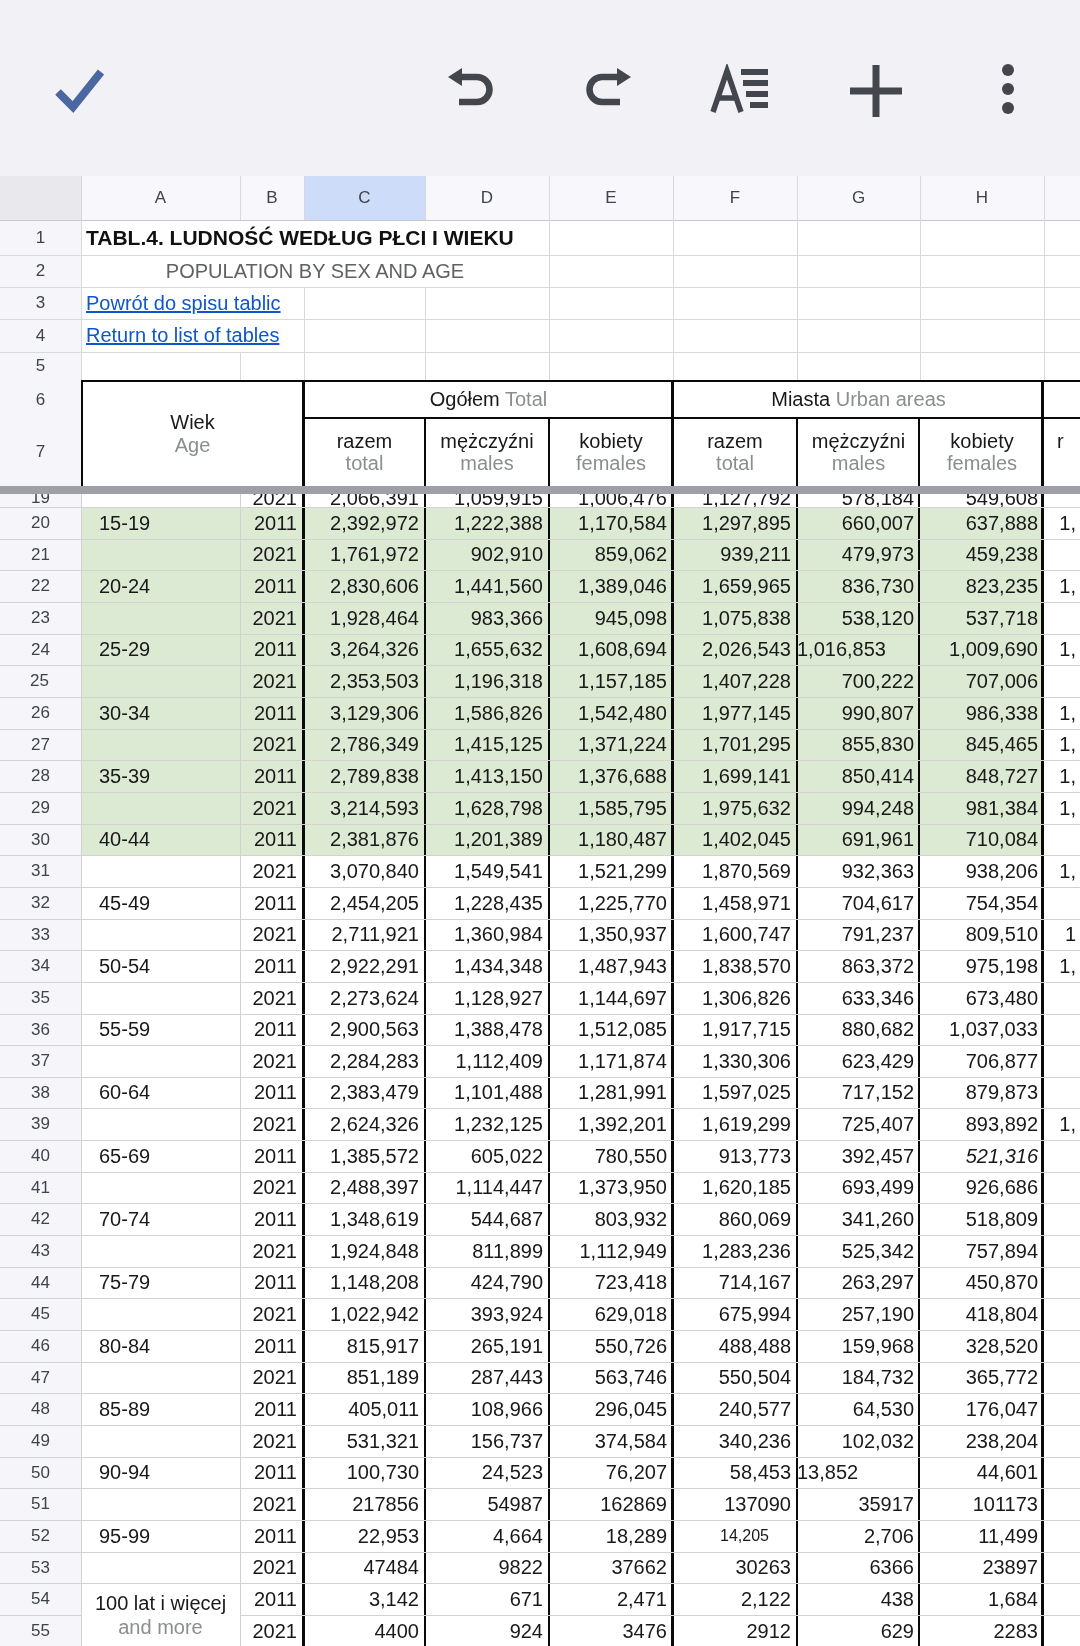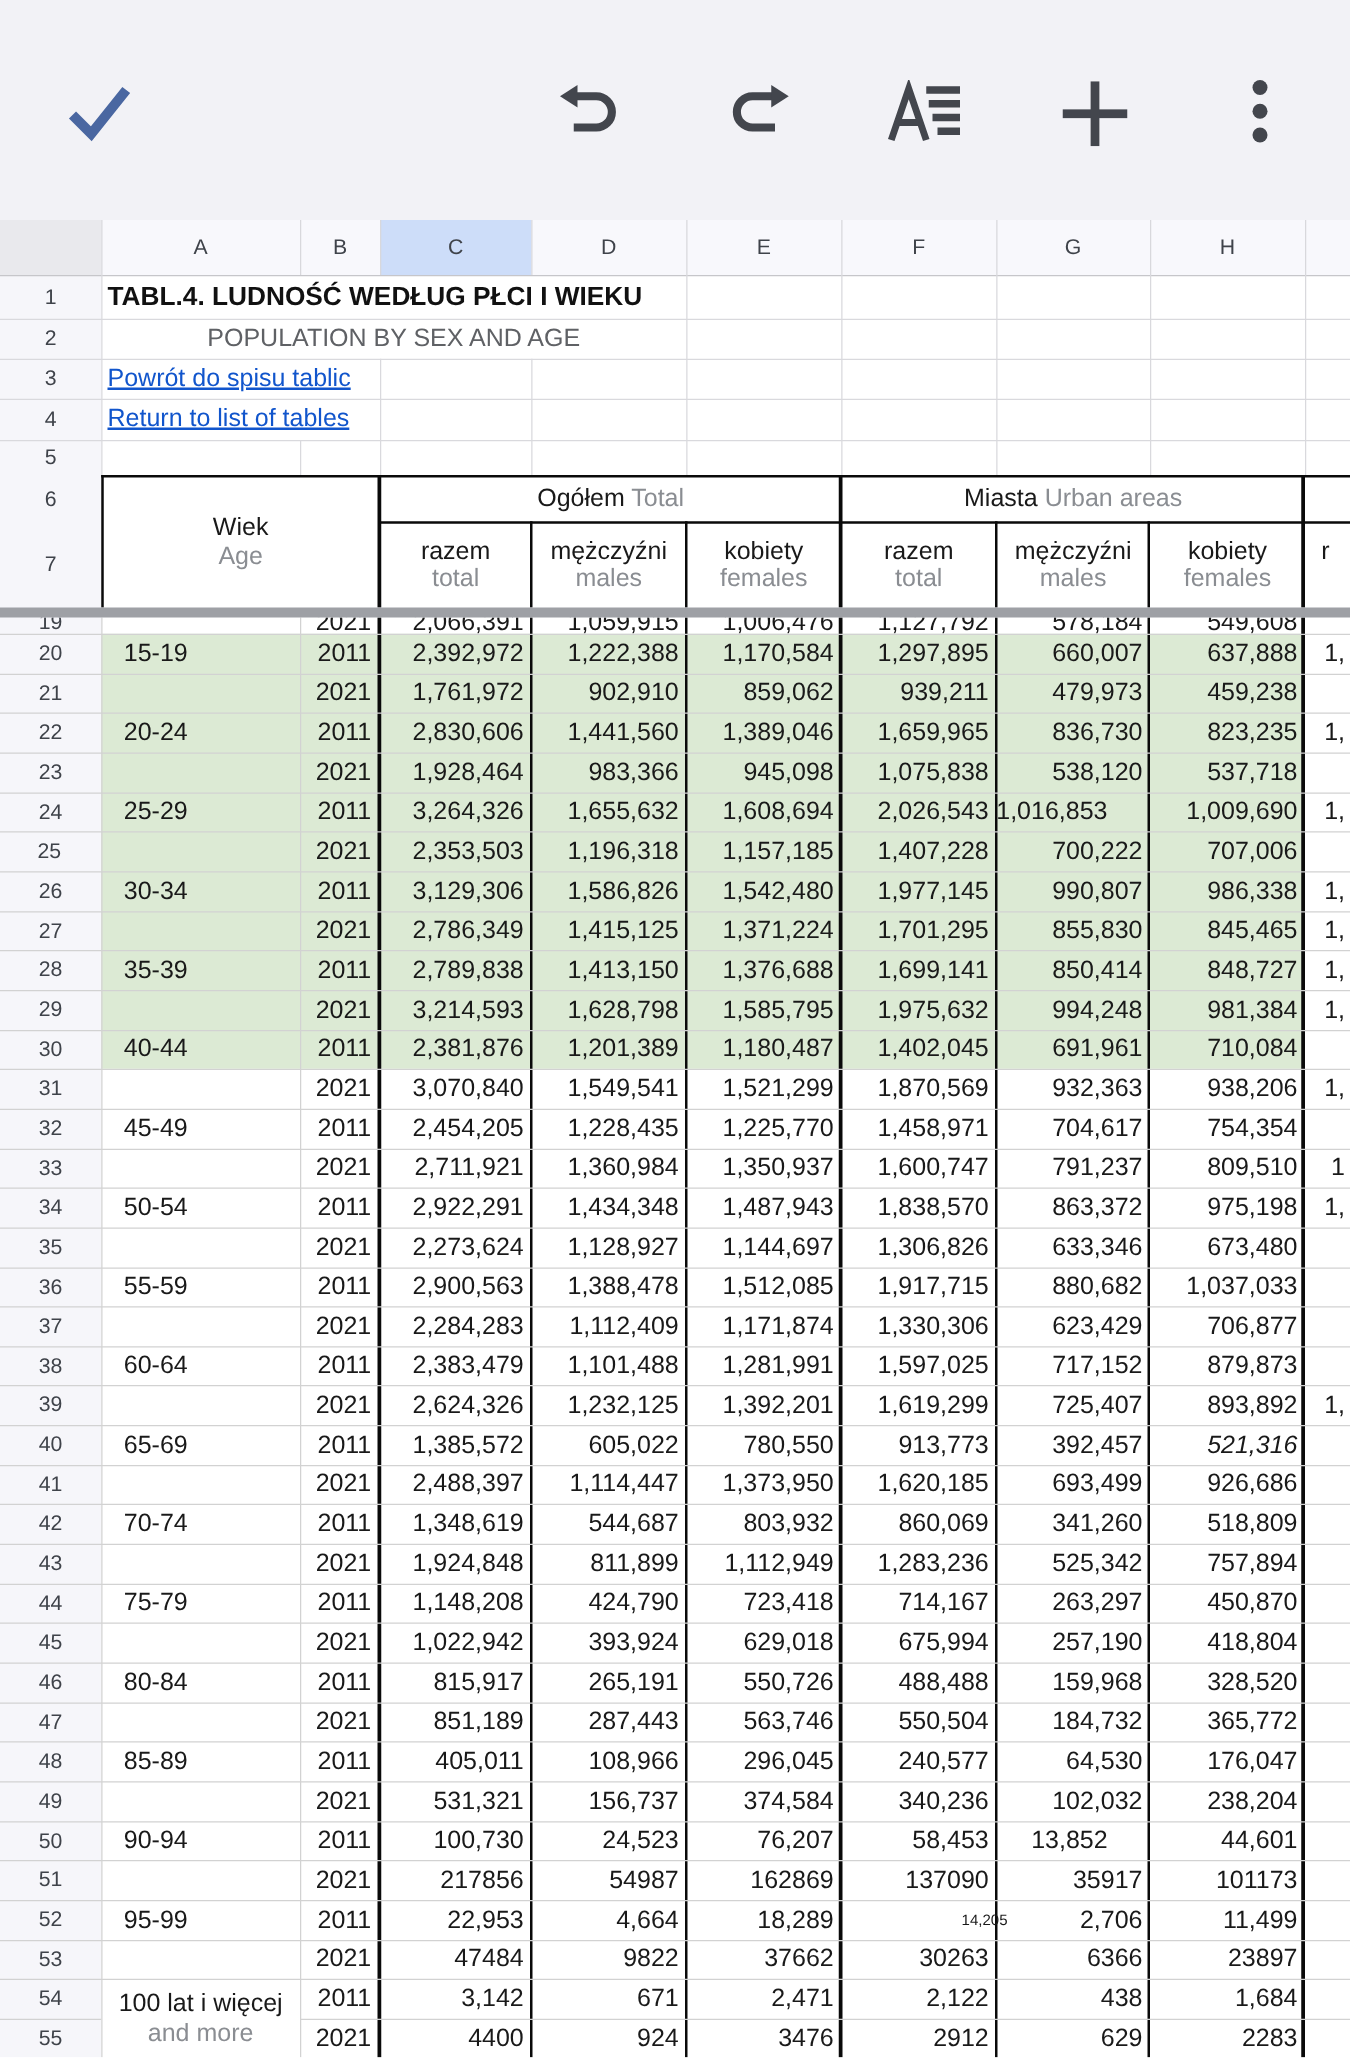--- a/index.html
+++ b/index.html
@@ -415,37 +415,37 @@
       <div class="abs" style="left: 673px; top: 1425px; width: 124px; height: 32px; line-height: 32px; text-align: right; padding-right: 6px; font-size: 20px; color: rgb(25, 25, 25); z-index: 4;">340,236</div>
       <div class="abs" style="left: 797px; top: 1425px; width: 123px; height: 32px; line-height: 32px; text-align: right; padding-right: 6px; font-size: 20px; color: rgb(25, 25, 25); z-index: 4;">102,032</div>
       <div class="abs" style="left: 920px; top: 1425px; width: 124px; height: 32px; line-height: 32px; text-align: right; padding-right: 6px; font-size: 20px; color: rgb(25, 25, 25); z-index: 4;">238,204</div>
       <div class="abs" style="left: 0px; top: 1457px; width: 81px; height: 31px; line-height: 31px; text-align: center; font-size: 17px; color: rgb(63, 67, 74); z-index: 4;">50</div>
       <div class="abs" style="left: 81px; top: 1457px; width: 159px; height: 31px; line-height: 31px; padding-left: 18px; font-size: 20px; color: rgb(25, 25, 25); z-index: 4;">90-94</div>
       <div class="abs" style="left: 240px; top: 1457px; width: 64px; height: 31px; line-height: 31px; text-align: right; padding-right: 7px; font-size: 20px; color: rgb(25, 25, 25); z-index: 4;">2011</div>
       <div class="abs" style="left: 304px; top: 1457px; width: 121px; height: 31px; line-height: 31px; text-align: right; padding-right: 6px; font-size: 20px; color: rgb(25, 25, 25); z-index: 4;">100,730</div>
       <div class="abs" style="left: 425px; top: 1457px; width: 124px; height: 31px; line-height: 31px; text-align: right; padding-right: 6px; font-size: 20px; color: rgb(25, 25, 25); z-index: 4;">24,523</div>
       <div class="abs" style="left: 549px; top: 1457px; width: 124px; height: 31px; line-height: 31px; text-align: right; padding-right: 6px; font-size: 20px; color: rgb(25, 25, 25); z-index: 4;">76,207</div>
       <div class="abs" style="left: 673px; top: 1457px; width: 124px; height: 31px; line-height: 31px; text-align: right; padding-right: 6px; font-size: 20px; color: rgb(25, 25, 25); z-index: 4;">58,453</div>
-      <div class="abs" style="left: 797px; top: 1457px; width: 123px; height: 31px; line-height: 31px; text-align: center; padding-right: 6px; font-size: 20px; color: rgb(25, 25, 25); z-index: 4;">13,852</div>
+      <div class="abs" style="left: 797px; top: 1457px; width: 123px; height: 31px; line-height: 31px; text-align: left; padding-right: 6px; font-size: 20px; color: rgb(25, 25, 25); z-index: 4;">13,852</div>
       <div class="abs" style="left: 920px; top: 1457px; width: 124px; height: 31px; line-height: 31px; text-align: right; padding-right: 6px; font-size: 20px; color: rgb(25, 25, 25); z-index: 4;">44,601</div>
       <div class="abs" style="left: 0px; top: 1488px; width: 81px; height: 32px; line-height: 32px; text-align: center; font-size: 17px; color: rgb(63, 67, 74); z-index: 4;">51</div>
       <div class="abs" style="left: 240px; top: 1488px; width: 64px; height: 32px; line-height: 32px; text-align: right; padding-right: 7px; font-size: 20px; color: rgb(25, 25, 25); z-index: 4;">2021</div>
       <div class="abs" style="left: 304px; top: 1488px; width: 121px; height: 32px; line-height: 32px; text-align: right; padding-right: 6px; font-size: 20px; color: rgb(25, 25, 25); z-index: 4;">217856</div>
       <div class="abs" style="left: 425px; top: 1488px; width: 124px; height: 32px; line-height: 32px; text-align: right; padding-right: 6px; font-size: 20px; color: rgb(25, 25, 25); z-index: 4;">54987</div>
       <div class="abs" style="left: 549px; top: 1488px; width: 124px; height: 32px; line-height: 32px; text-align: right; padding-right: 6px; font-size: 20px; color: rgb(25, 25, 25); z-index: 4;">162869</div>
       <div class="abs" style="left: 673px; top: 1488px; width: 124px; height: 32px; line-height: 32px; text-align: right; padding-right: 6px; font-size: 20px; color: rgb(25, 25, 25); z-index: 4;">137090</div>
       <div class="abs" style="left: 797px; top: 1488px; width: 123px; height: 32px; line-height: 32px; text-align: right; padding-right: 6px; font-size: 20px; color: rgb(25, 25, 25); z-index: 4;">35917</div>
       <div class="abs" style="left: 920px; top: 1488px; width: 124px; height: 32px; line-height: 32px; text-align: right; padding-right: 6px; font-size: 20px; color: rgb(25, 25, 25); z-index: 4;">101173</div>
       <div class="abs" style="left: 0px; top: 1520px; width: 81px; height: 32px; line-height: 32px; text-align: center; font-size: 17px; color: rgb(63, 67, 74); z-index: 4;">52</div>
       <div class="abs" style="left: 81px; top: 1520px; width: 159px; height: 32px; line-height: 32px; padding-left: 18px; font-size: 20px; color: rgb(25, 25, 25); z-index: 4;">95-99</div>
       <div class="abs" style="left: 240px; top: 1520px; width: 64px; height: 32px; line-height: 32px; text-align: right; padding-right: 7px; font-size: 20px; color: rgb(25, 25, 25); z-index: 4;">2011</div>
       <div class="abs" style="left: 304px; top: 1520px; width: 121px; height: 32px; line-height: 32px; text-align: right; padding-right: 6px; font-size: 20px; color: rgb(25, 25, 25); z-index: 4;">22,953</div>
       <div class="abs" style="left: 425px; top: 1520px; width: 124px; height: 32px; line-height: 32px; text-align: right; padding-right: 6px; font-size: 20px; color: rgb(25, 25, 25); z-index: 4;">4,664</div>
       <div class="abs" style="left: 549px; top: 1520px; width: 124px; height: 32px; line-height: 32px; text-align: right; padding-right: 6px; font-size: 20px; color: rgb(25, 25, 25); z-index: 4;">18,289</div>
-      <div class="abs" style="left: 686px; top: 1520px; width: 124px; height: 32px; line-height: 32px; text-align: right; padding-right: 4px; font-size: 12px; color: rgb(25, 25, 25); z-index: 4;">14,205</div>
+      <div class="abs" style="left: 649px; top: 1520px; width: 124px; height: 32px; line-height: 32px; text-align: right; padding-right: 4px; font-size: 16px; color: rgb(25, 25, 25); z-index: 4;">14,205</div>
       <div class="abs" style="left: 797px; top: 1520px; width: 123px; height: 32px; line-height: 32px; text-align: right; padding-right: 6px; font-size: 20px; color: rgb(25, 25, 25); z-index: 4;">2,706</div>
       <div class="abs" style="left: 920px; top: 1520px; width: 124px; height: 32px; line-height: 32px; text-align: right; padding-right: 6px; font-size: 20px; color: rgb(25, 25, 25); z-index: 4;">11,499</div>
       <div class="abs" style="left: 0px; top: 1552px; width: 81px; height: 31px; line-height: 31px; text-align: center; font-size: 17px; color: rgb(63, 67, 74); z-index: 4;">53</div>
       <div class="abs" style="left: 240px; top: 1552px; width: 64px; height: 31px; line-height: 31px; text-align: right; padding-right: 7px; font-size: 20px; color: rgb(25, 25, 25); z-index: 4;">2021</div>
       <div class="abs" style="left: 304px; top: 1552px; width: 121px; height: 31px; line-height: 31px; text-align: right; padding-right: 6px; font-size: 20px; color: rgb(25, 25, 25); z-index: 4;">47484</div>
       <div class="abs" style="left: 425px; top: 1552px; width: 124px; height: 31px; line-height: 31px; text-align: right; padding-right: 6px; font-size: 20px; color: rgb(25, 25, 25); z-index: 4;">9822</div>
       <div class="abs" style="left: 549px; top: 1552px; width: 124px; height: 31px; line-height: 31px; text-align: right; padding-right: 6px; font-size: 20px; color: rgb(25, 25, 25); z-index: 4;">37662</div>
       <div class="abs" style="left: 673px; top: 1552px; width: 124px; height: 31px; line-height: 31px; text-align: right; padding-right: 6px; font-size: 20px; color: rgb(25, 25, 25); z-index: 4;">30263</div>
       <div class="abs" style="left: 797px; top: 1552px; width: 123px; height: 31px; line-height: 31px; text-align: right; padding-right: 6px; font-size: 20px; color: rgb(25, 25, 25); z-index: 4;">6366</div>
       <div class="abs" style="left: 920px; top: 1552px; width: 124px; height: 31px; line-height: 31px; text-align: right; padding-right: 6px; font-size: 20px; color: rgb(25, 25, 25); z-index: 4;">23897</div>

